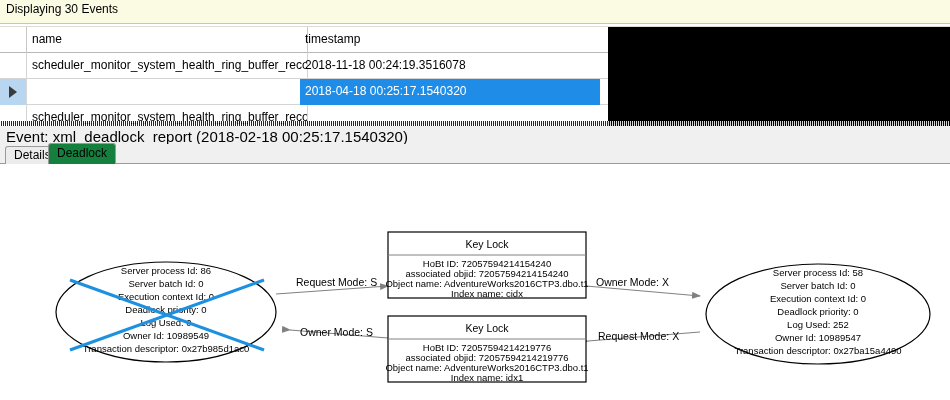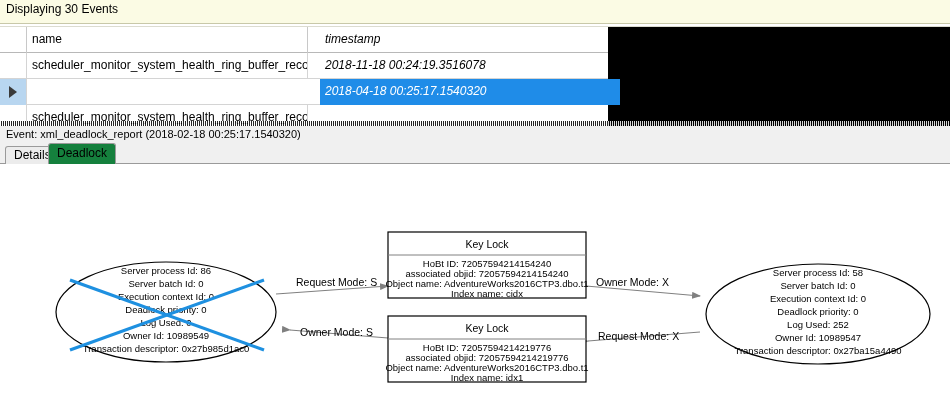--- a/index.html
+++ b/index.html
@@ -37,21 +37,21 @@
   .grid-row.r2{top:52px;}
   .grid-row.r3{top:78px;border-bottom:1px solid #b0b0b0;}
 
   .cell{
     position:absolute;top:0;height:26px;line-height:25px;
     box-sizing:border-box;padding-left:5px;
     font-size:12px;white-space:nowrap;overflow:hidden;
   }
   .c-sel{left:0;width:27px;padding-left:0;border-right:1px solid #d4d4d4;}
   .c-name{left:27px;width:281px;border-right:1px solid #d4d4d4;}
-  .c-ts{left:320px;width:300px;font-style:italic;}
+  .c-ts{left:300px;width:300px;}
 
   .hdr{
     background:#fff;border-bottom:1px solid #b8b8b8;
     font-size:12px;color:#000;
   }
   .hdr .c-sel{border-right:1px solid #c8c8c8;}
   .hdr .c-name{border-right:1px solid #c8c8c8;}
 
   .row-sel-selected{background:#b8d6f0;}
   .sel-arrow{
@@ -74,21 +74,21 @@
       repeating-linear-gradient(90deg,#ffffff 0 1px,#000000 1px 2px) ;
     background-size:2px 2px;
     opacity:.85;
   }
 
   
   .event-hdr{
     position:absolute;left:0;top:126px;width:950px;height:18px;
     background:#f0f0f0;box-sizing:border-box;
   }
-  .event-hdr .txt{position:absolute;left:6px;top:2px;font-size:11px;}
+  .event-hdr .txt{position:absolute;left:6px;top:2px;font-size:15px;}
 
   
   .tabstrip{
     position:absolute;left:0;top:144px;width:950px;height:20px;
     background:#f0f0f0;box-sizing:border-box;
   }
   .tabstrip:after{
     content:"";position:absolute;left:0;bottom:0;width:950px;height:1px;
     background:#9a9a9a;
   }

